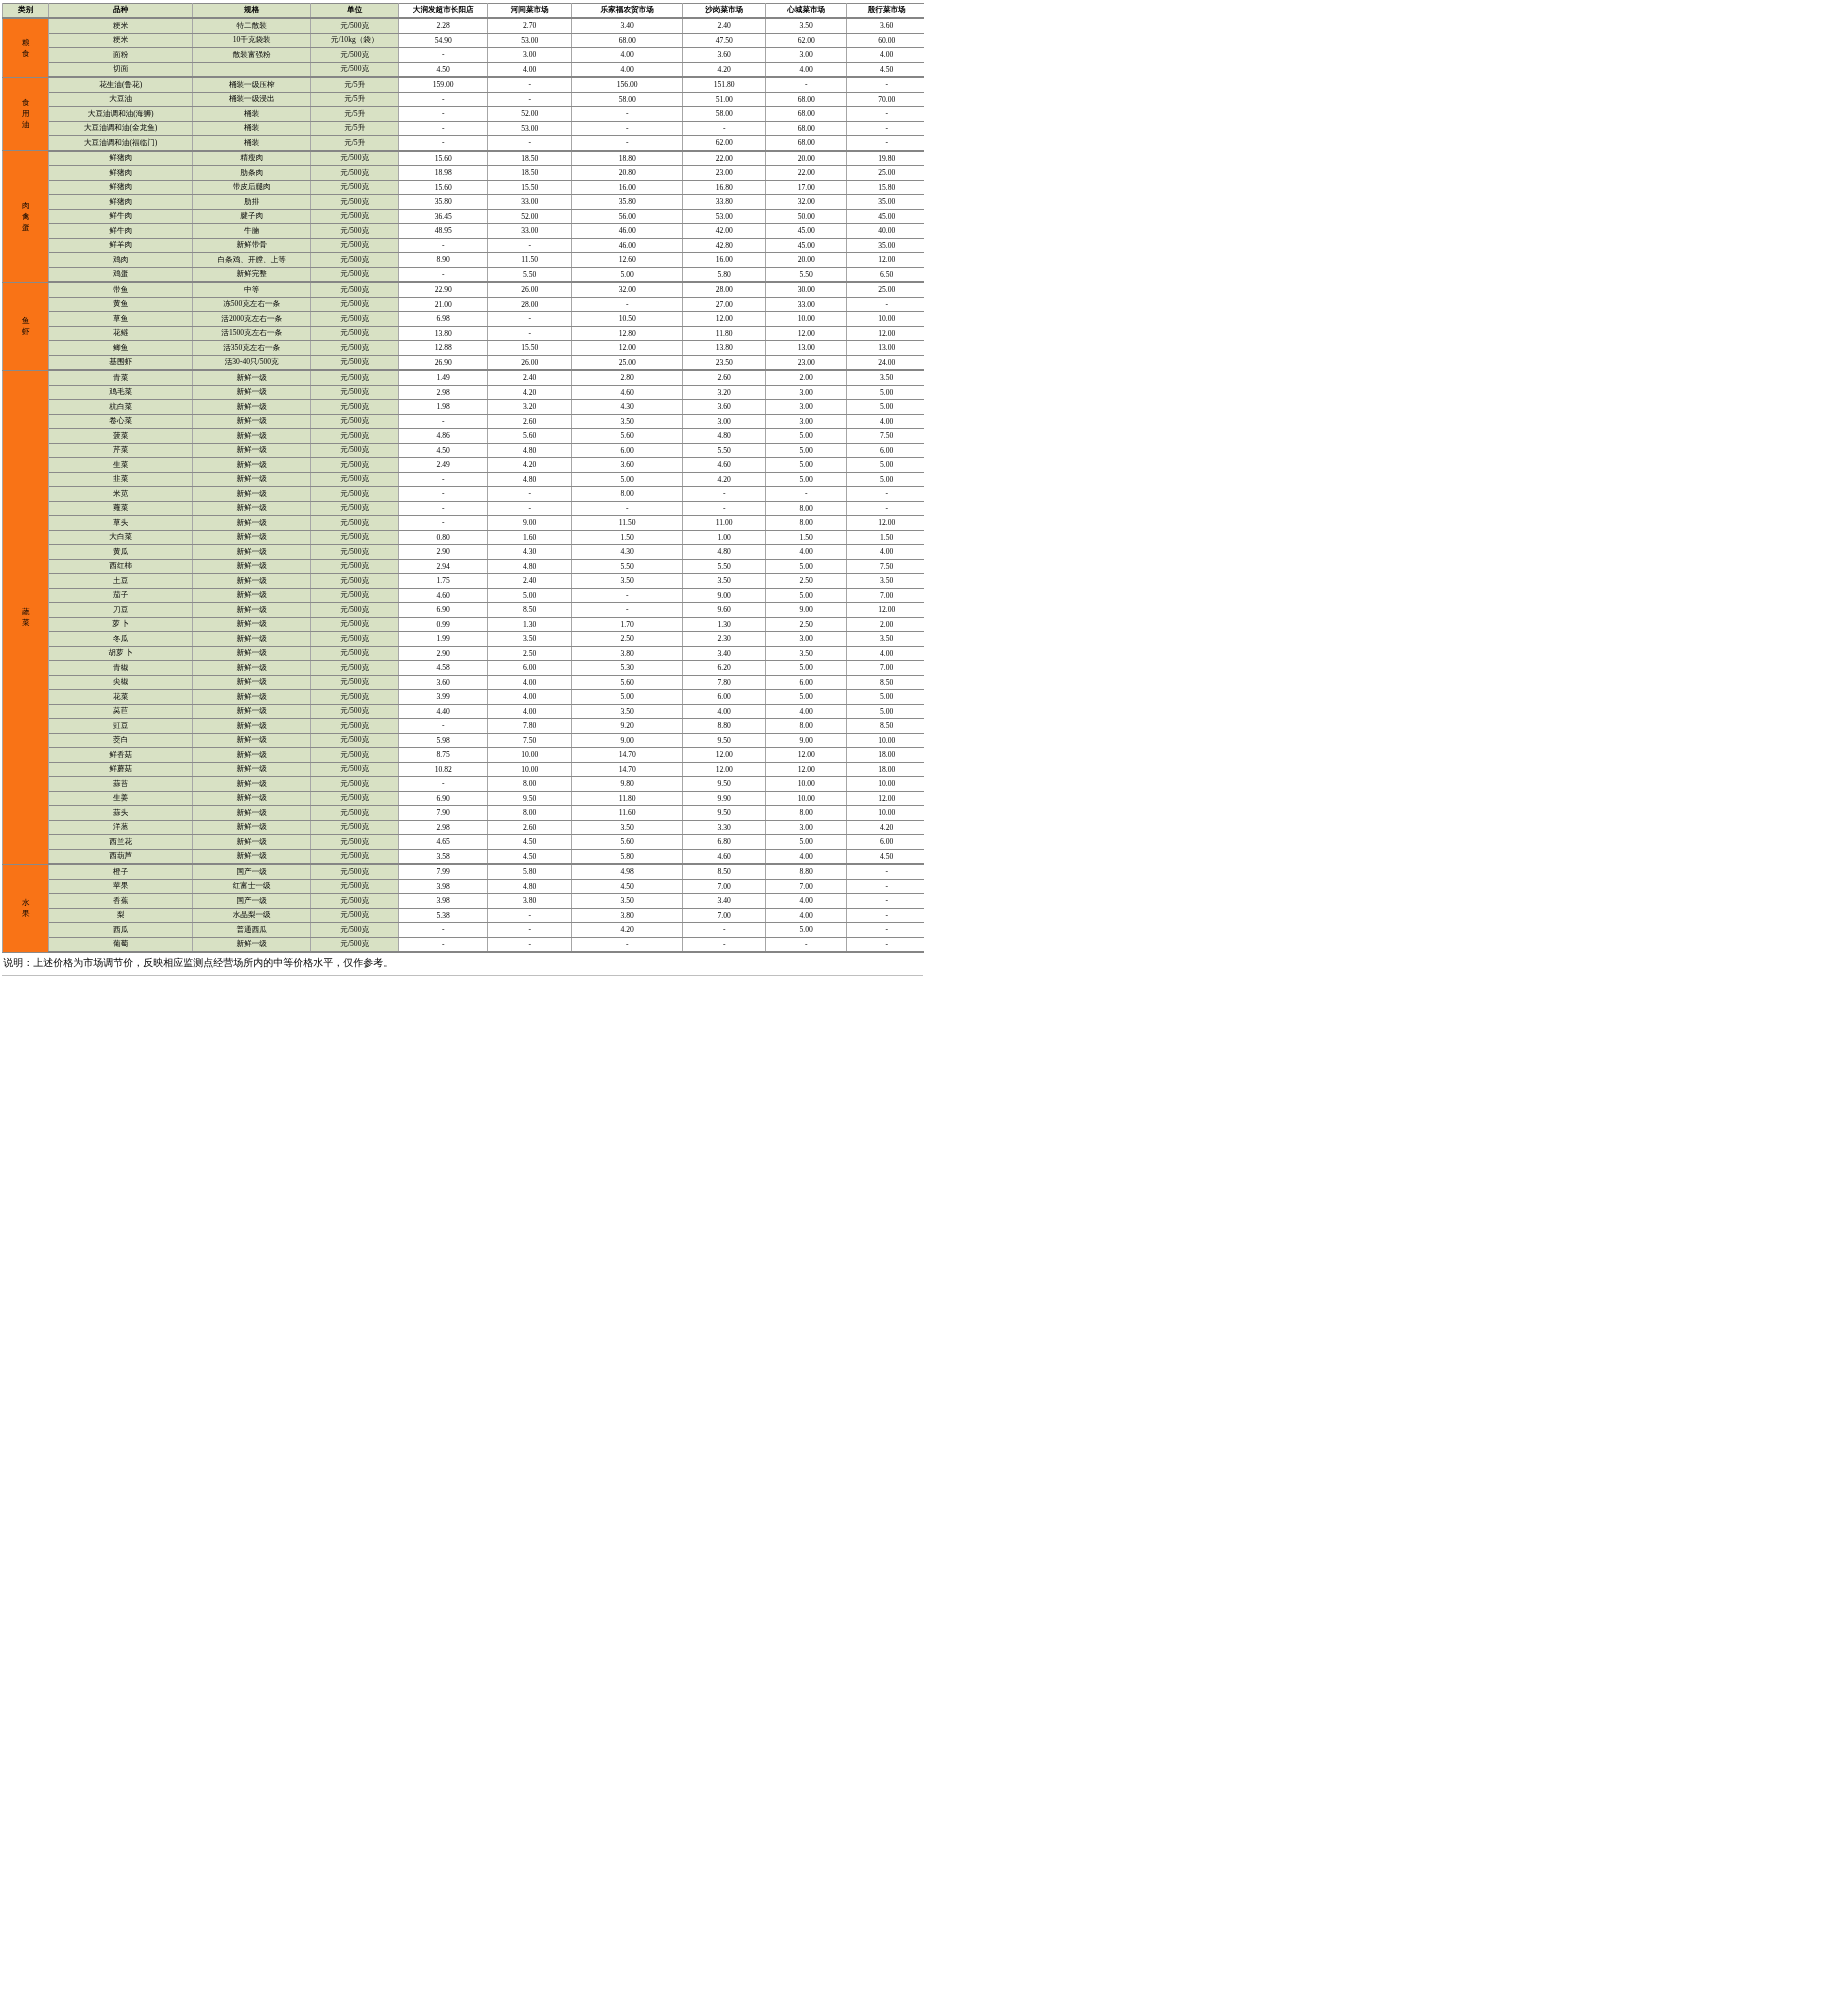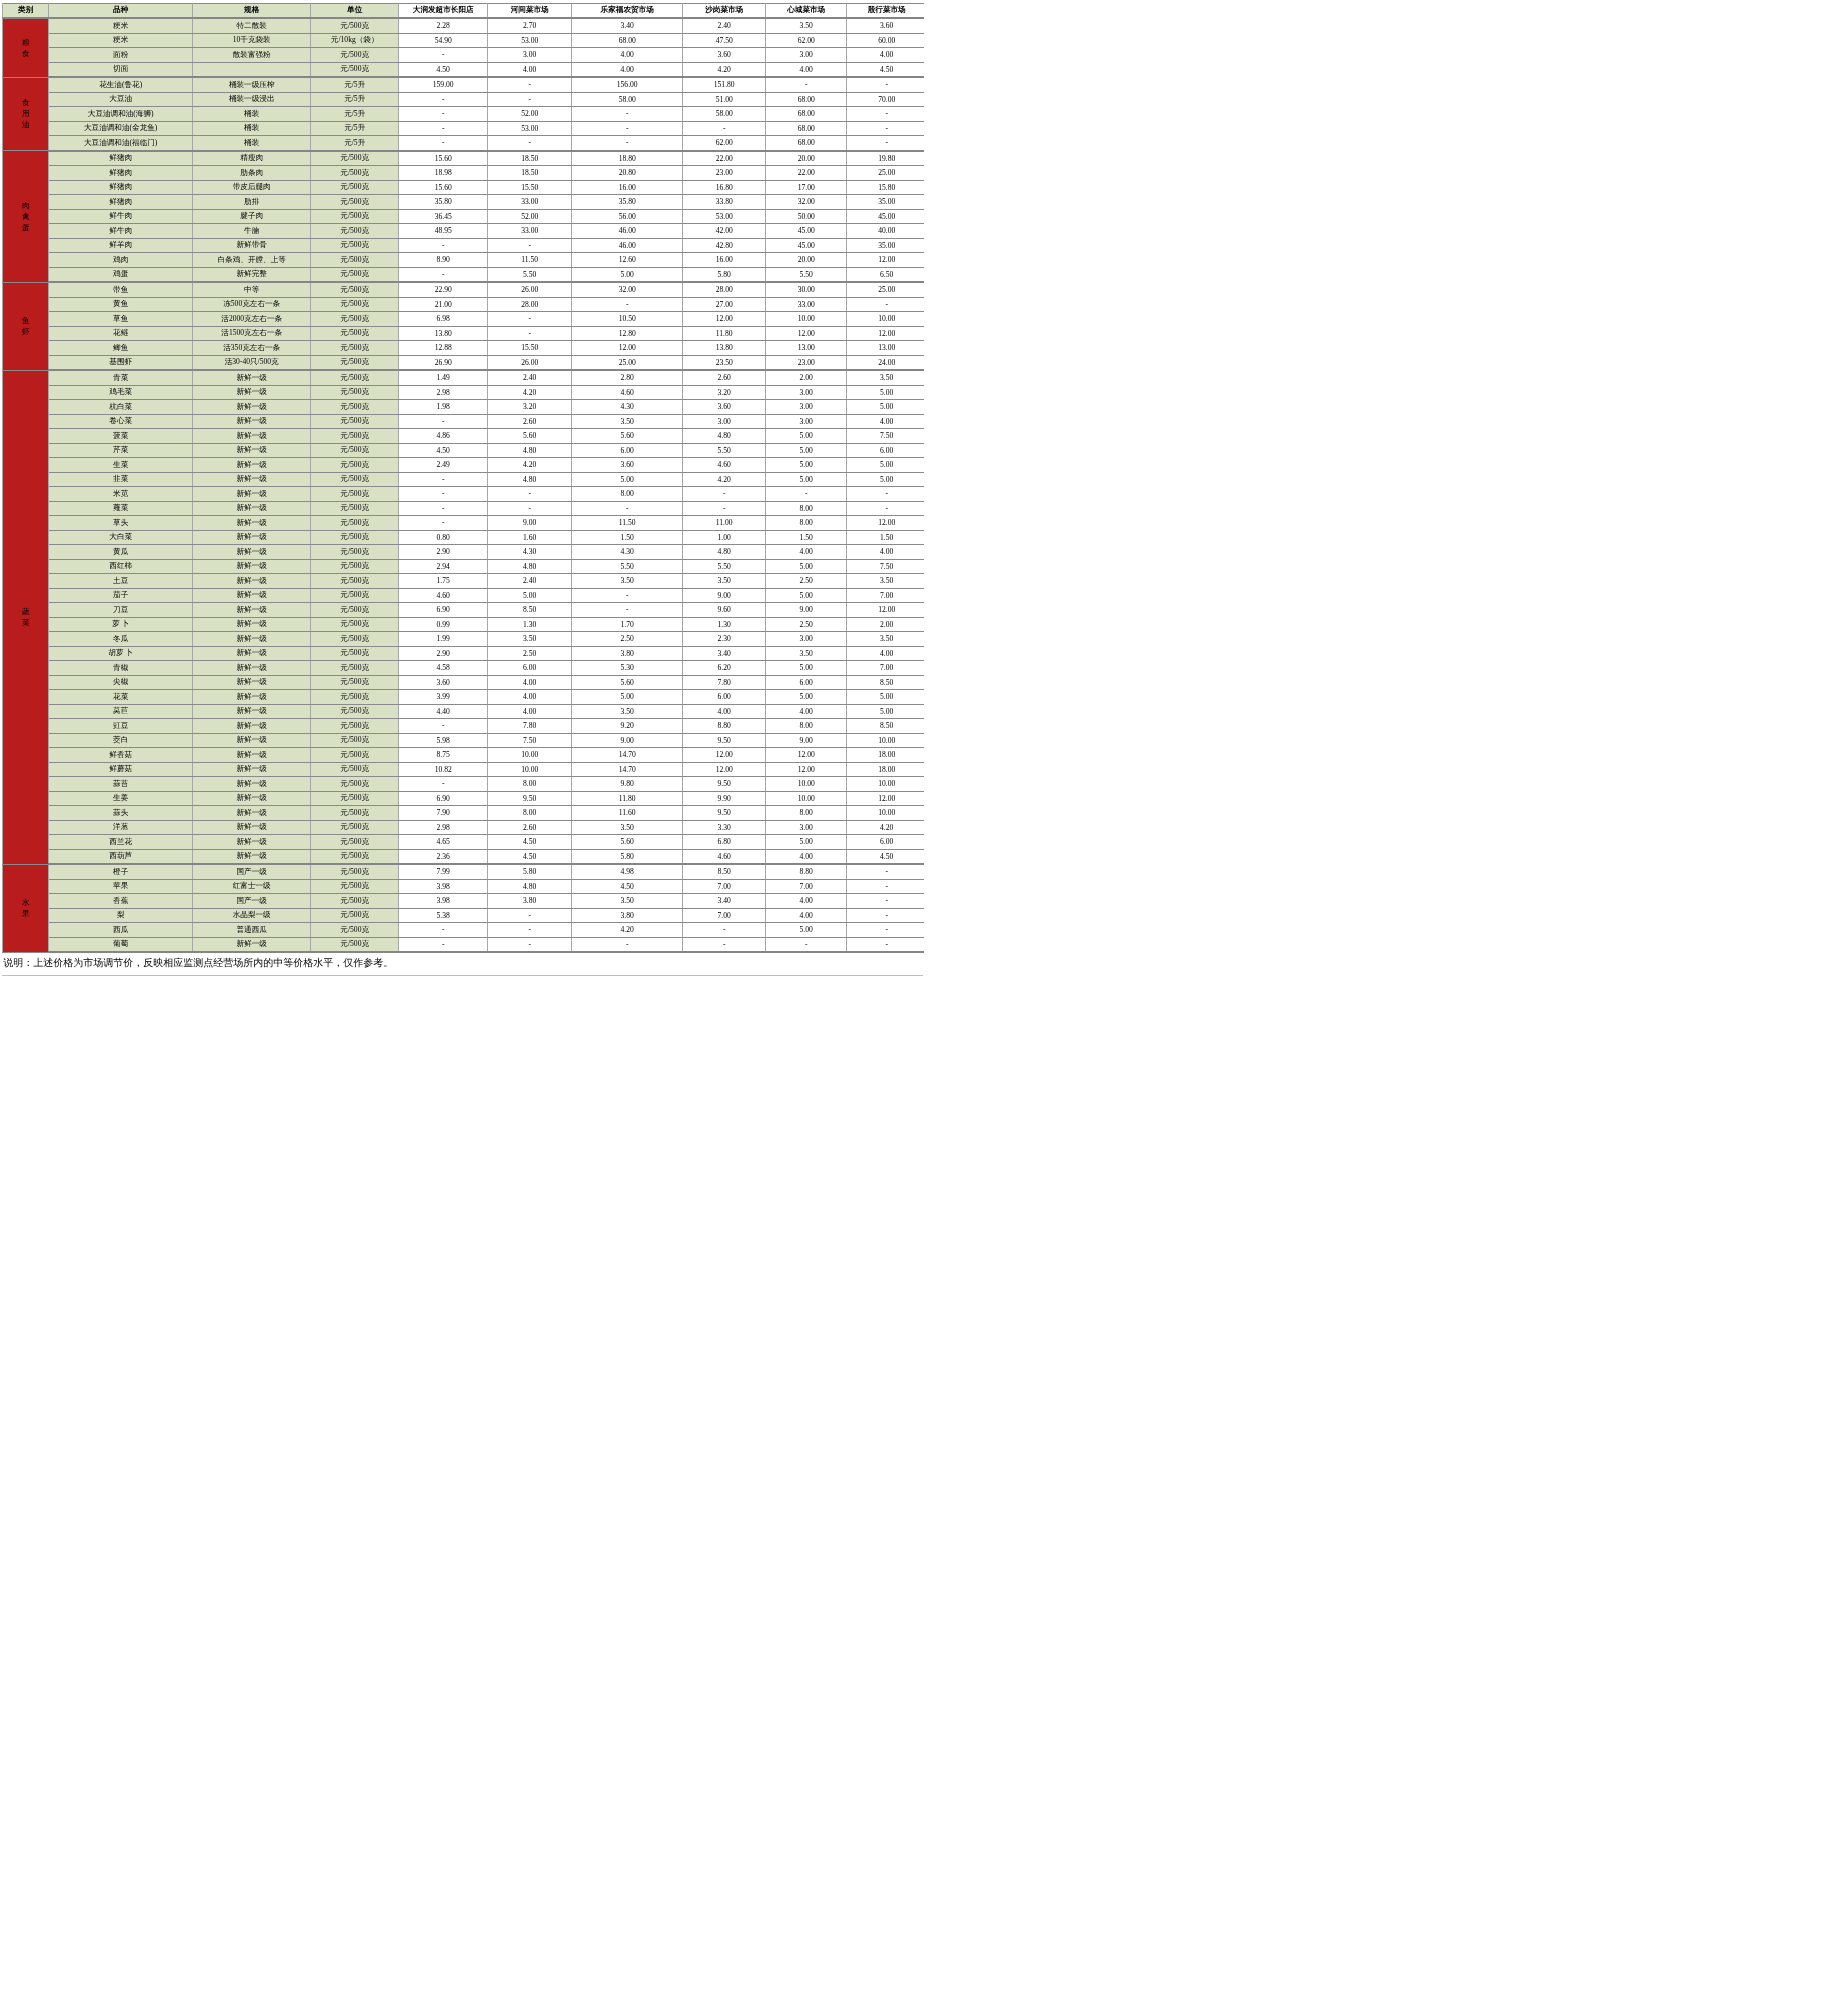--- a/index.html
+++ b/index.html
@@ -30,21 +30,21 @@
   }
   .price-table th{
     font-weight:bold;
     border-bottom:2.7px solid #858585;
   }
   .price-table tr.section-last td{
     border-bottom:2.7px solid #858585;
   }
   .price-table .green{background:#d8e1c4;}
   .price-table .white{background:#ffffff;}
-  td.cat-cell{background:#b91c1c;}
+  td.cat-cell{background:#f97316;}
   .cat-label{
     width:1.1em;
     margin:0 auto;
     word-break:break-all;
     white-space:normal;
     line-height:1.45;
     font-size:7.6px;
   }
   .note{
     font-size:10px;
@@ -724,21 +724,21 @@
           <td class="white">4.50</td>
           <td class="white">5.60</td>
           <td class="white">6.80</td>
           <td class="white">5.00</td>
           <td class="white">6.00</td>
         </tr>
         <tr class="section-last">
           <td class="green">西葫芦</td>
           <td class="green">新鲜一级</td>
           <td class="green">元/500克</td>
-          <td class="white">2.36</td>
+          <td class="white">3.58</td>
           <td class="white">4.50</td>
           <td class="white">5.80</td>
           <td class="white">4.60</td>
           <td class="white">4.00</td>
           <td class="white">4.50</td>
         </tr>
         <tr>
           <td class="cat-cell" rowspan="6">
             <div class="cat-label">水果</div>
           </td>

